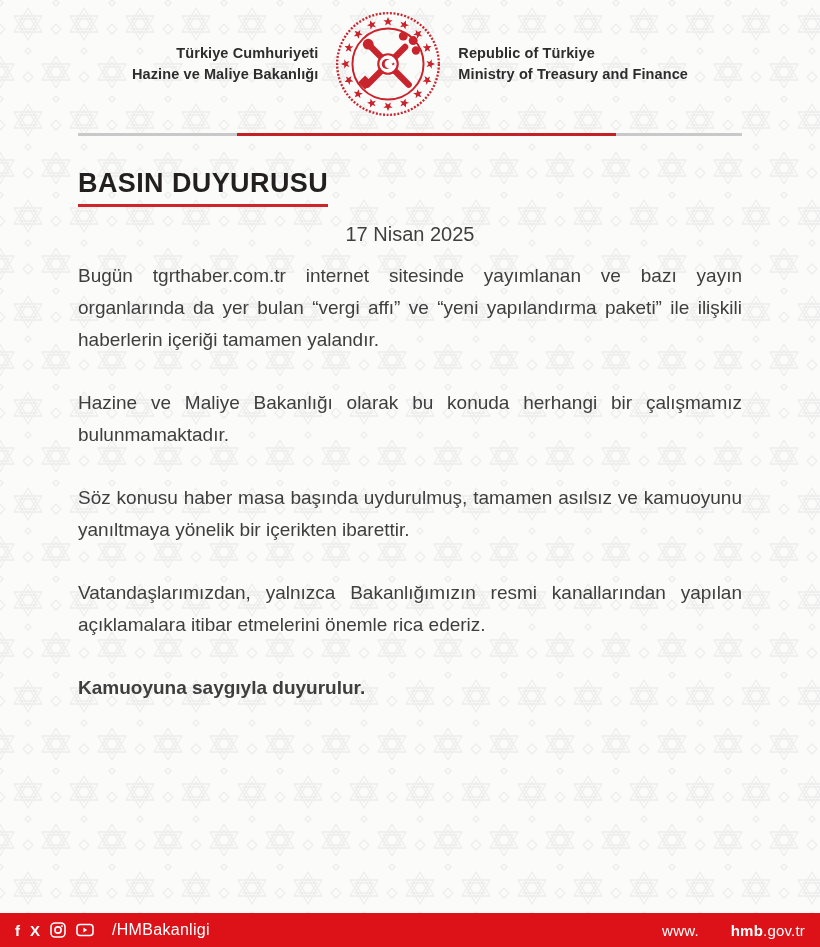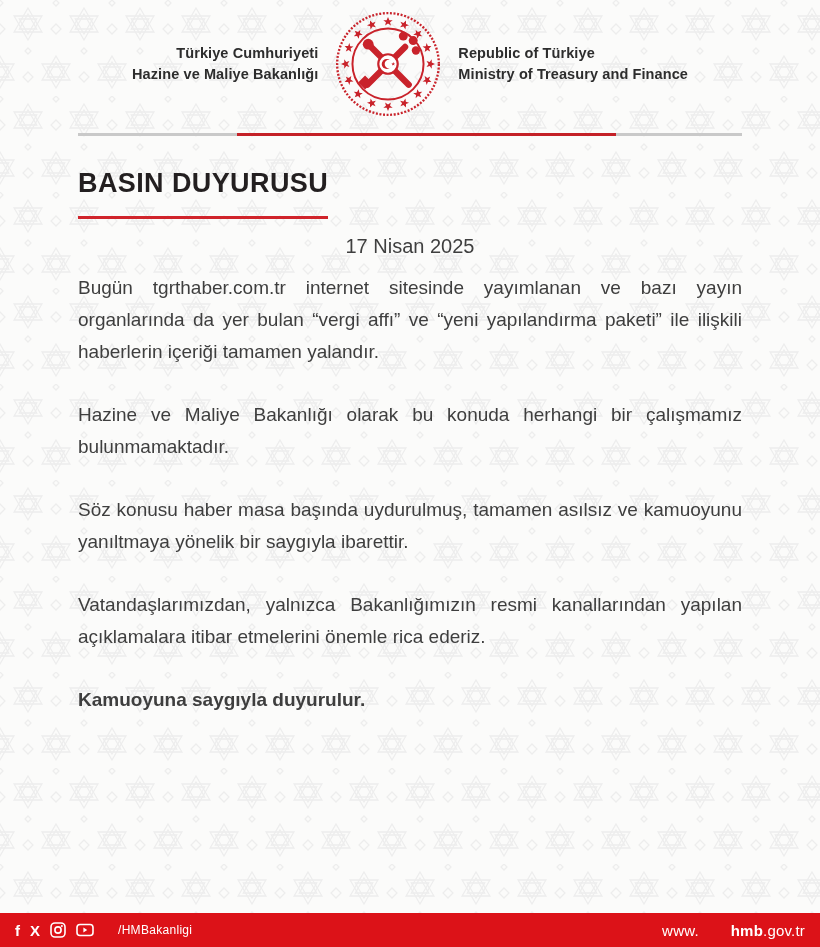--- a/index.html
+++ b/index.html
@@ -39,21 +39,21 @@
       #c42127 24%, #c42127 81%,
       #c9c9c9 81%, #c9c9c9 100%);
   }
   
   .press-title {
     display: inline-block;
     margin-top: 32px;
     font-size: 27px; font-weight: 800; letter-spacing: 0.4px;
     color: #231f20;
     border-bottom: 3px solid #d0242b;
-    padding-bottom: 17px;
+    padding-bottom: 5px;
   }
   .date-line {
     margin-top: 16px;
     text-align: center;
     font-size: 20px; color: #3f3f3f;
   }
   
   .body-text { margin-top: 14px; }
   .body-text p {
     font-size: 19px; line-height: 32px; color: #3e3e3e;
@@ -71,21 +71,21 @@
     height: 34px; background: #dc1218; z-index: 2;
     display: flex; align-items: center; justify-content: space-between;
     padding: 0 15px;
     color: #ffffff;
   }
   .footer .social { display: flex; align-items: center; gap: 10px; }
   .footer .glyph {
     font-size: 15px; font-weight: 700; color: #fff; line-height: 1;
     display: inline-block;
   }
-  .footer .handle { font-size: 12px; margin-left: 14px; letter-spacing: 0.3px; }
+  .footer .handle { font-size: 16px; margin-left: 8px; letter-spacing: 0.3px; }
   .footer .website { font-size: 15px; letter-spacing: 0.2px; }
   .footer .website b { font-weight: 800; padding-left: 32px; }
   .footer svg { display: block; }
 </style>
 </head>
 <body>
 
 <svg class="bg-pattern" width="820" height="947" xmlns="http://www.w3.org/2000/svg">
   <defs>
     <pattern id="seljuk" patternUnits="userSpaceOnUse" width="56" height="96">
@@ -176,21 +176,21 @@
   <div class="divider"></div>
 
   <div>
     <h1 class="press-title">BASIN DUYURUSU</h1>
   </div>
   <div class="date-line">17 Nisan 2025</div>
 
   <div class="body-text">
     <p>Bugün tgrthaber.com.tr internet sitesinde yayımlanan ve bazı yayın organlarında da yer bulan “vergi affı” ve “yeni yapılandırma paketi” ile ilişkili haberlerin içeriği tamamen yalandır.</p>
     <p>Hazine ve Maliye Bakanlığı olarak bu konuda herhangi bir çalışmamız bulunmamaktadır.</p>
-    <p>Söz konusu haber masa başında uydurulmuş, tamamen asılsız ve kamuoyunu yanıltmaya yönelik bir saygıyla ibarettir.</p>
+    <p>Söz konusu haber masa başında uydurulmuş, tamamen asılsız ve kamuoyunu yanıltmaya yönelik bir içerikten ibarettir.</p>
     <p>Vatandaşlarımızdan, yalnızca Bakanlığımızın resmi kanallarından yapılan açıklamalara itibar etmelerini önemle rica ederiz.</p>
     <p class="closing">Kamuoyuna saygıyla duyurulur.</p>
   </div>
 </div>
 
 <div class="footer">
   <div class="social">
     <span class="glyph">f</span>
     <span class="glyph">X</span>
     <svg width="16" height="16" viewBox="0 0 16 16">

